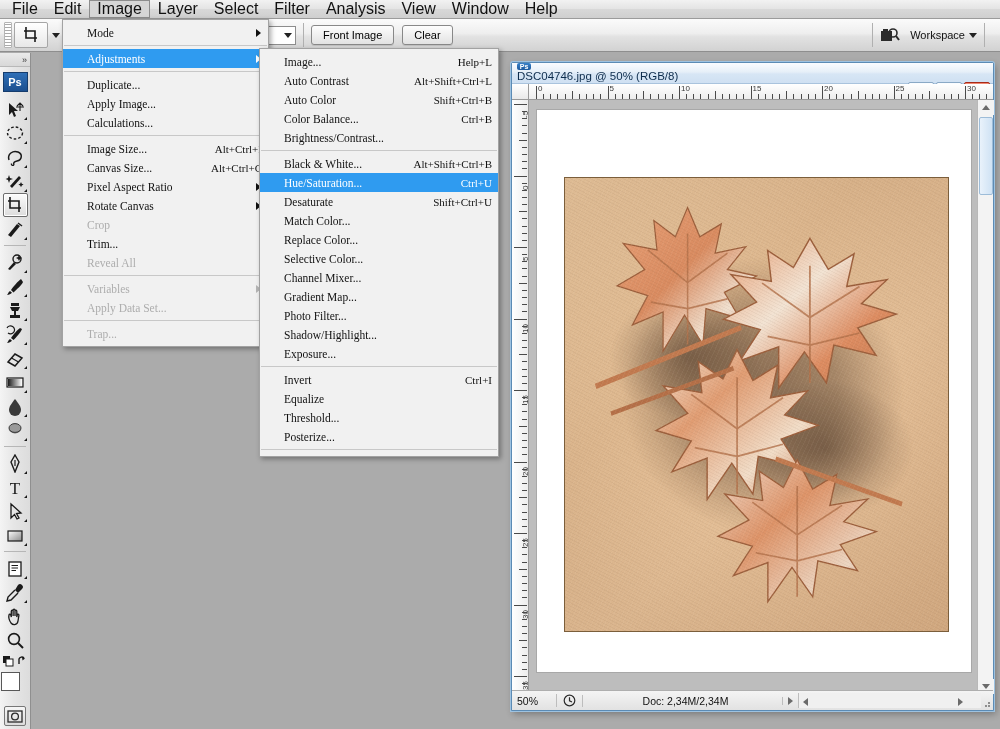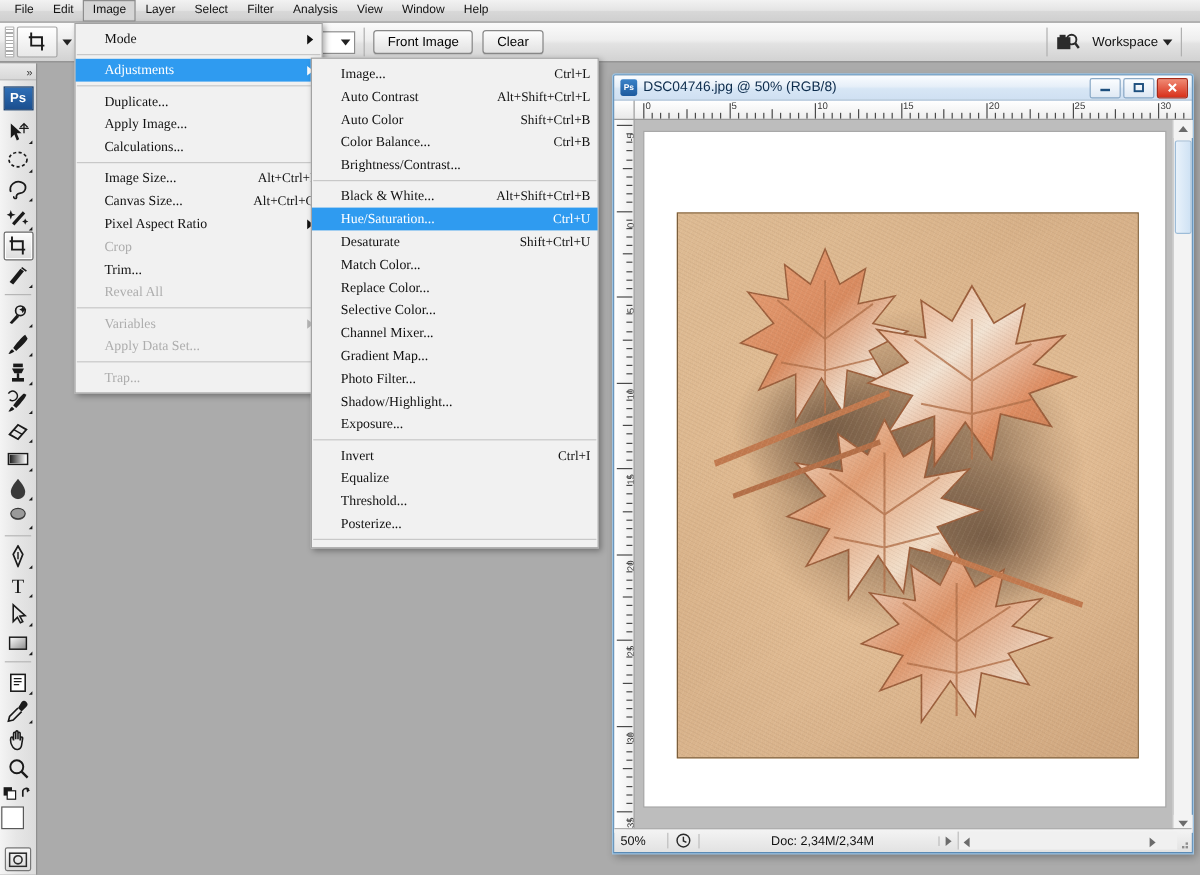--- a/index.html
+++ b/index.html
@@ -13,21 +13,21 @@
   }
 
   
   #menubar{
     position:absolute; left:0; top:0; width:1000px; height:19px;
     background:linear-gradient(180deg,#f2f2f2 0%, #e4e4e4 48%, #d8d8d8 52%, #cfcfcf 100%);
     border-bottom:1px solid #9b9b9b;
     display:flex; align-items:center; padding-left:4px;
   }
   .mb-item{
-    padding:2px 8px; font-size:10px; color:#111; line-height:14px;
+    padding:2px 8px; font-size:16px; color:#111; line-height:14px;
     white-space:nowrap; cursor:default;
   }
   .mb-item.active{
     background:#d6d6d6;
     border:1px solid #8d8d8d;
     padding:1px 7px;
   }
 
   
   #optionsbar{
@@ -142,23 +142,23 @@
 
   
   #docwin{
     position:absolute; left:511px; top:62px; width:483px; height:649px;
     background:#d7d7d7;
     border:1px solid #5b8bb5;
     box-shadow:0 0 0 1px #9ec2e0, 2px 3px 7px rgba(0,0,0,.3);
     border-radius:2px 2px 0 0;
   }
   #doc-titlebar{
-    height:21px; display:flex; align-items:center;
+    height:21px; display:flex; 
     background:linear-gradient(180deg,#fafcff 0%, #e6eff8 45%, #d7e6f5 55%, #cfe0f2 100%);
-    border-bottom:1px solid #a9c3dd; padding-left:5px;
+    border-bottom:1px solid #a9c3dd; padding-left:5px;flex-direction:column;
   }
   #doc-icon{
     width:14px;height:14px;margin-right:5px;border-radius:2px;
     background:linear-gradient(180deg,#3a82c8,#1d5a9e);
     display:flex;align-items:center;justify-content:center;
     color:#fff;font-size:7px;font-weight:bold;
   }
   #doc-title{ font-size:11.5px; color:#0d2c4c; }
   #doc-wbtns{ margin-left:auto; display:flex; align-items:center; padding-right:3px;}
   .wbtn{
@@ -530,20 +530,24 @@
       <span class="acc">Alt+Ctrl+I</span>
     </div>
     <div class="mi">
       <span>Canvas Size...</span>
       <span class="acc">Alt+Ctrl+C</span>
     </div>
     <div class="mi">
       <span>Pixel Aspect Ratio</span>
       <span class="arrow"></span>
     </div>
+    <div class="mi">
+      <span>Rotate Canvas</span>
+      <span class="arrow"></span>
+    </div>
     <div class="mi dis">
       <span>Crop</span>
     </div>
     <div class="mi">
       <span>Trim...</span>
     </div>
     <div class="mi dis">
       <span>Reveal All</span>
     </div>
     <div class="msep"></div>
@@ -556,21 +560,21 @@
     </div>
     <div class="msep"></div>
     <div class="mi dis">
       <span>Trap...</span>
     </div>
   </div>
 
 <div class="menu" id="menu-adjust">
     <div class="mi">
       <span>Image...</span>
-      <span class="acc">Ctrl+L</span>
+      <span class="acc">Help+L</span>
     </div>
     <div class="mi">
       <span>Auto Contrast</span>
       <span class="acc">Alt+Shift+Ctrl+L</span>
     </div>
     <div class="mi">
       <span>Auto Color</span>
       <span class="acc">Shift+Ctrl+B</span>
     </div>
     <div class="mi">

